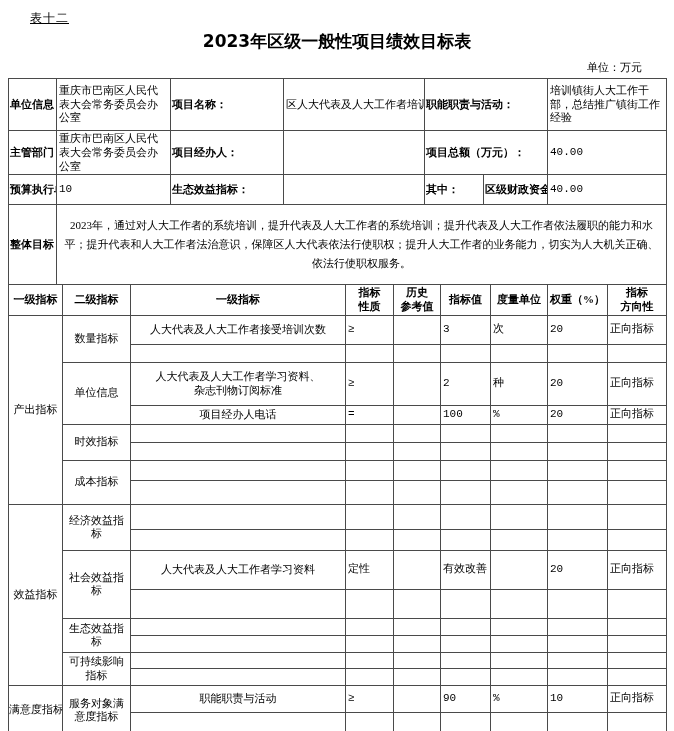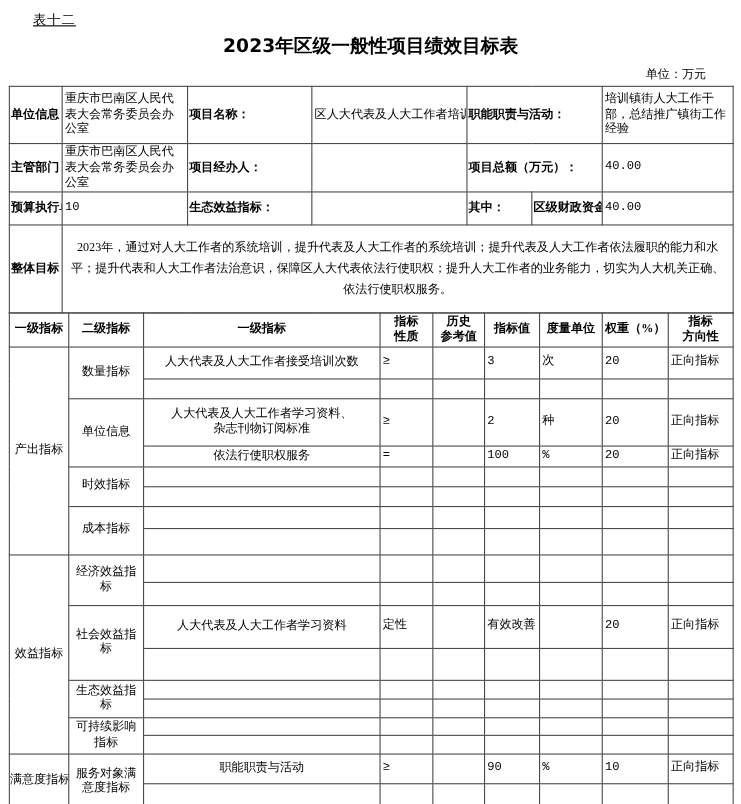--- a/index.html
+++ b/index.html
@@ -142,21 +142,21 @@
       <td class="name pre">人大代表及人大工作者学习资料、
 杂志刊物订阅标准</td>
       <td class="vc">≥</td>
       <td class="vc"></td>
       <td class="vc">2</td>
       <td class="vc">种</td>
       <td class="vc">20</td>
       <td class="vc">正向指标</td>
     </tr>
     <tr style="height:19px">
-      <td class="name">依法行使职权服务</td>
+      <td class="name">项目经办人电话</td>
       <td class="vc">=</td>
       <td class="vc"></td>
       <td class="vc">100</td>
       <td class="vc">%</td>
       <td class="vc">20</td>
       <td class="vc">正向指标</td>
     </tr>
 
     <tr style="height:18px">
       <td class="l2" rowspan="2">时效指标</td>

